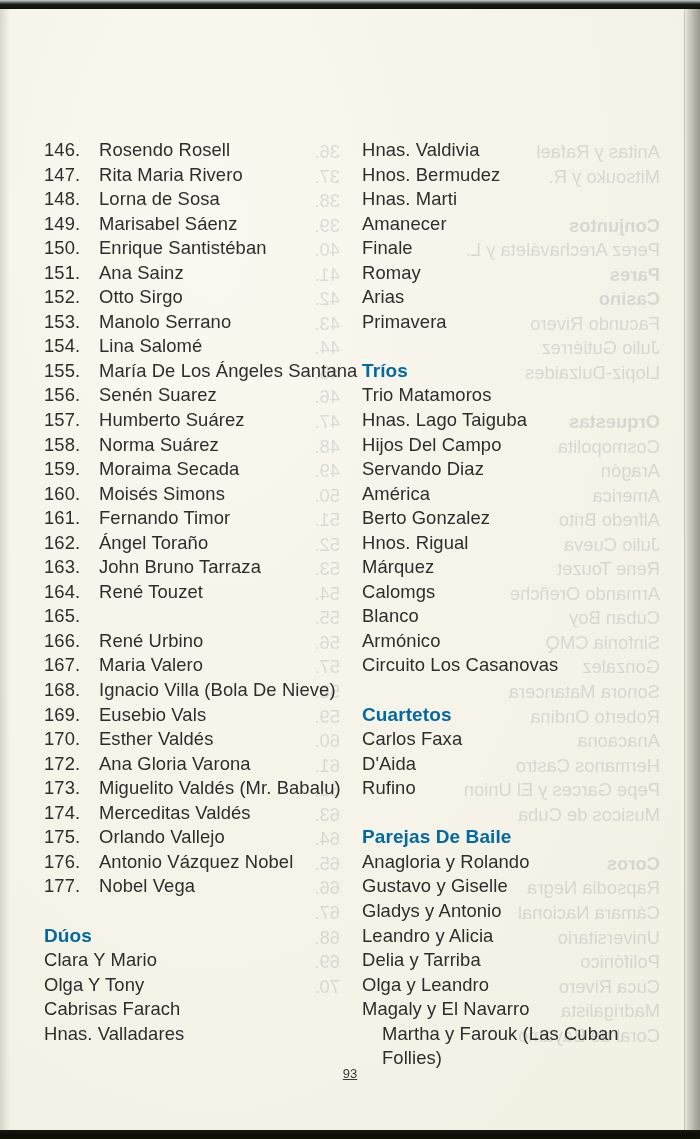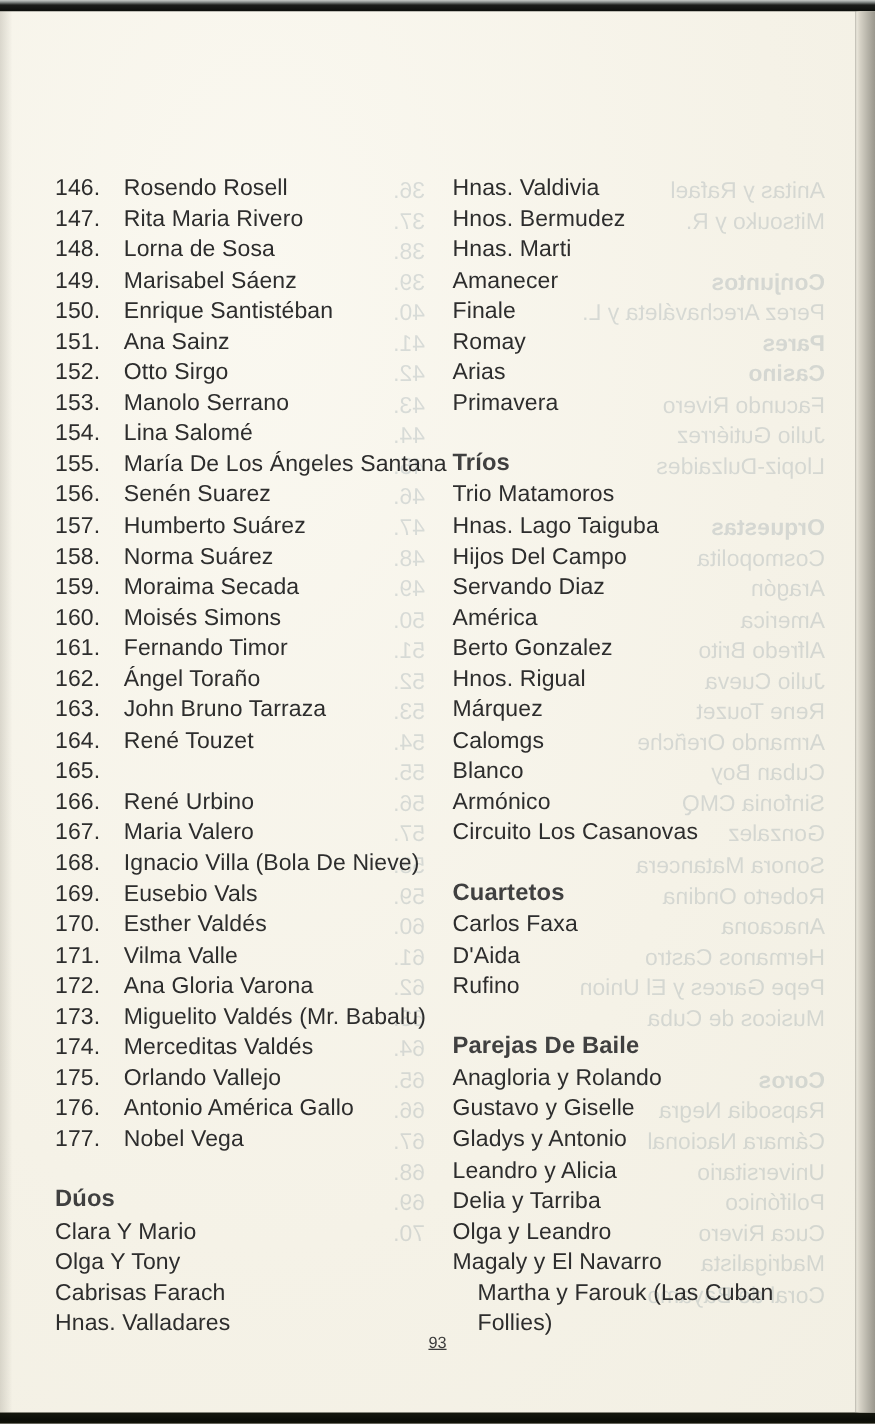--- a/index.html
+++ b/index.html
@@ -64,21 +64,21 @@
   .row { display: flex; white-space: nowrap; }
   .row .num { width: 55px; flex: 0 0 55px; }
   .row .nm  { flex: 1 1 auto; }
 
   .plain { white-space: nowrap; }
 
   .heading {
     font-weight: bold;
     font-size: 19px;
     white-space: nowrap;
-    color: #404040;
+    color: #0369a1;
   }
   .gap { height: 24.55px; }
 
   .wrap2 { white-space: normal; width: 250px; margin-left: 20px; }
 
   .folio {
     position: absolute;
     left: 0; right: 0;
     top: 1066px;
     text-align: center;
@@ -291,42 +291,38 @@
         </div>
         <div class="row">
           <span class="num">169.</span>
           <span class="nm">Eusebio Vals</span>
         </div>
         <div class="row">
           <span class="num">170.</span>
           <span class="nm">Esther Valdés</span>
         </div>
         <div class="row">
-          <span class="num">171.</span>
-          <span class="nm">Vilma Valle</span>
-        </div>
-        <div class="row">
           <span class="num">172.</span>
           <span class="nm">Ana Gloria Varona</span>
         </div>
         <div class="row">
           <span class="num">173.</span>
           <span class="nm">Miguelito Valdés (Mr. Babalu)</span>
         </div>
         <div class="row">
           <span class="num">174.</span>
           <span class="nm">Merceditas Valdés</span>
         </div>
         <div class="row">
           <span class="num">175.</span>
           <span class="nm">Orlando Vallejo</span>
         </div>
         <div class="row">
           <span class="num">176.</span>
-          <span class="nm">Antonio América Gallo</span>
+          <span class="nm">Antonio Vázquez Nobel</span>
         </div>
         <div class="row">
           <span class="num">177.</span>
           <span class="nm">Nobel Vega</span>
         </div>
       </div>
     <div class="gap"></div>
     <div class="heading">Dúos</div>
     <div id="left-duos">
         <div class="plain">Clara Y Mario</div>

